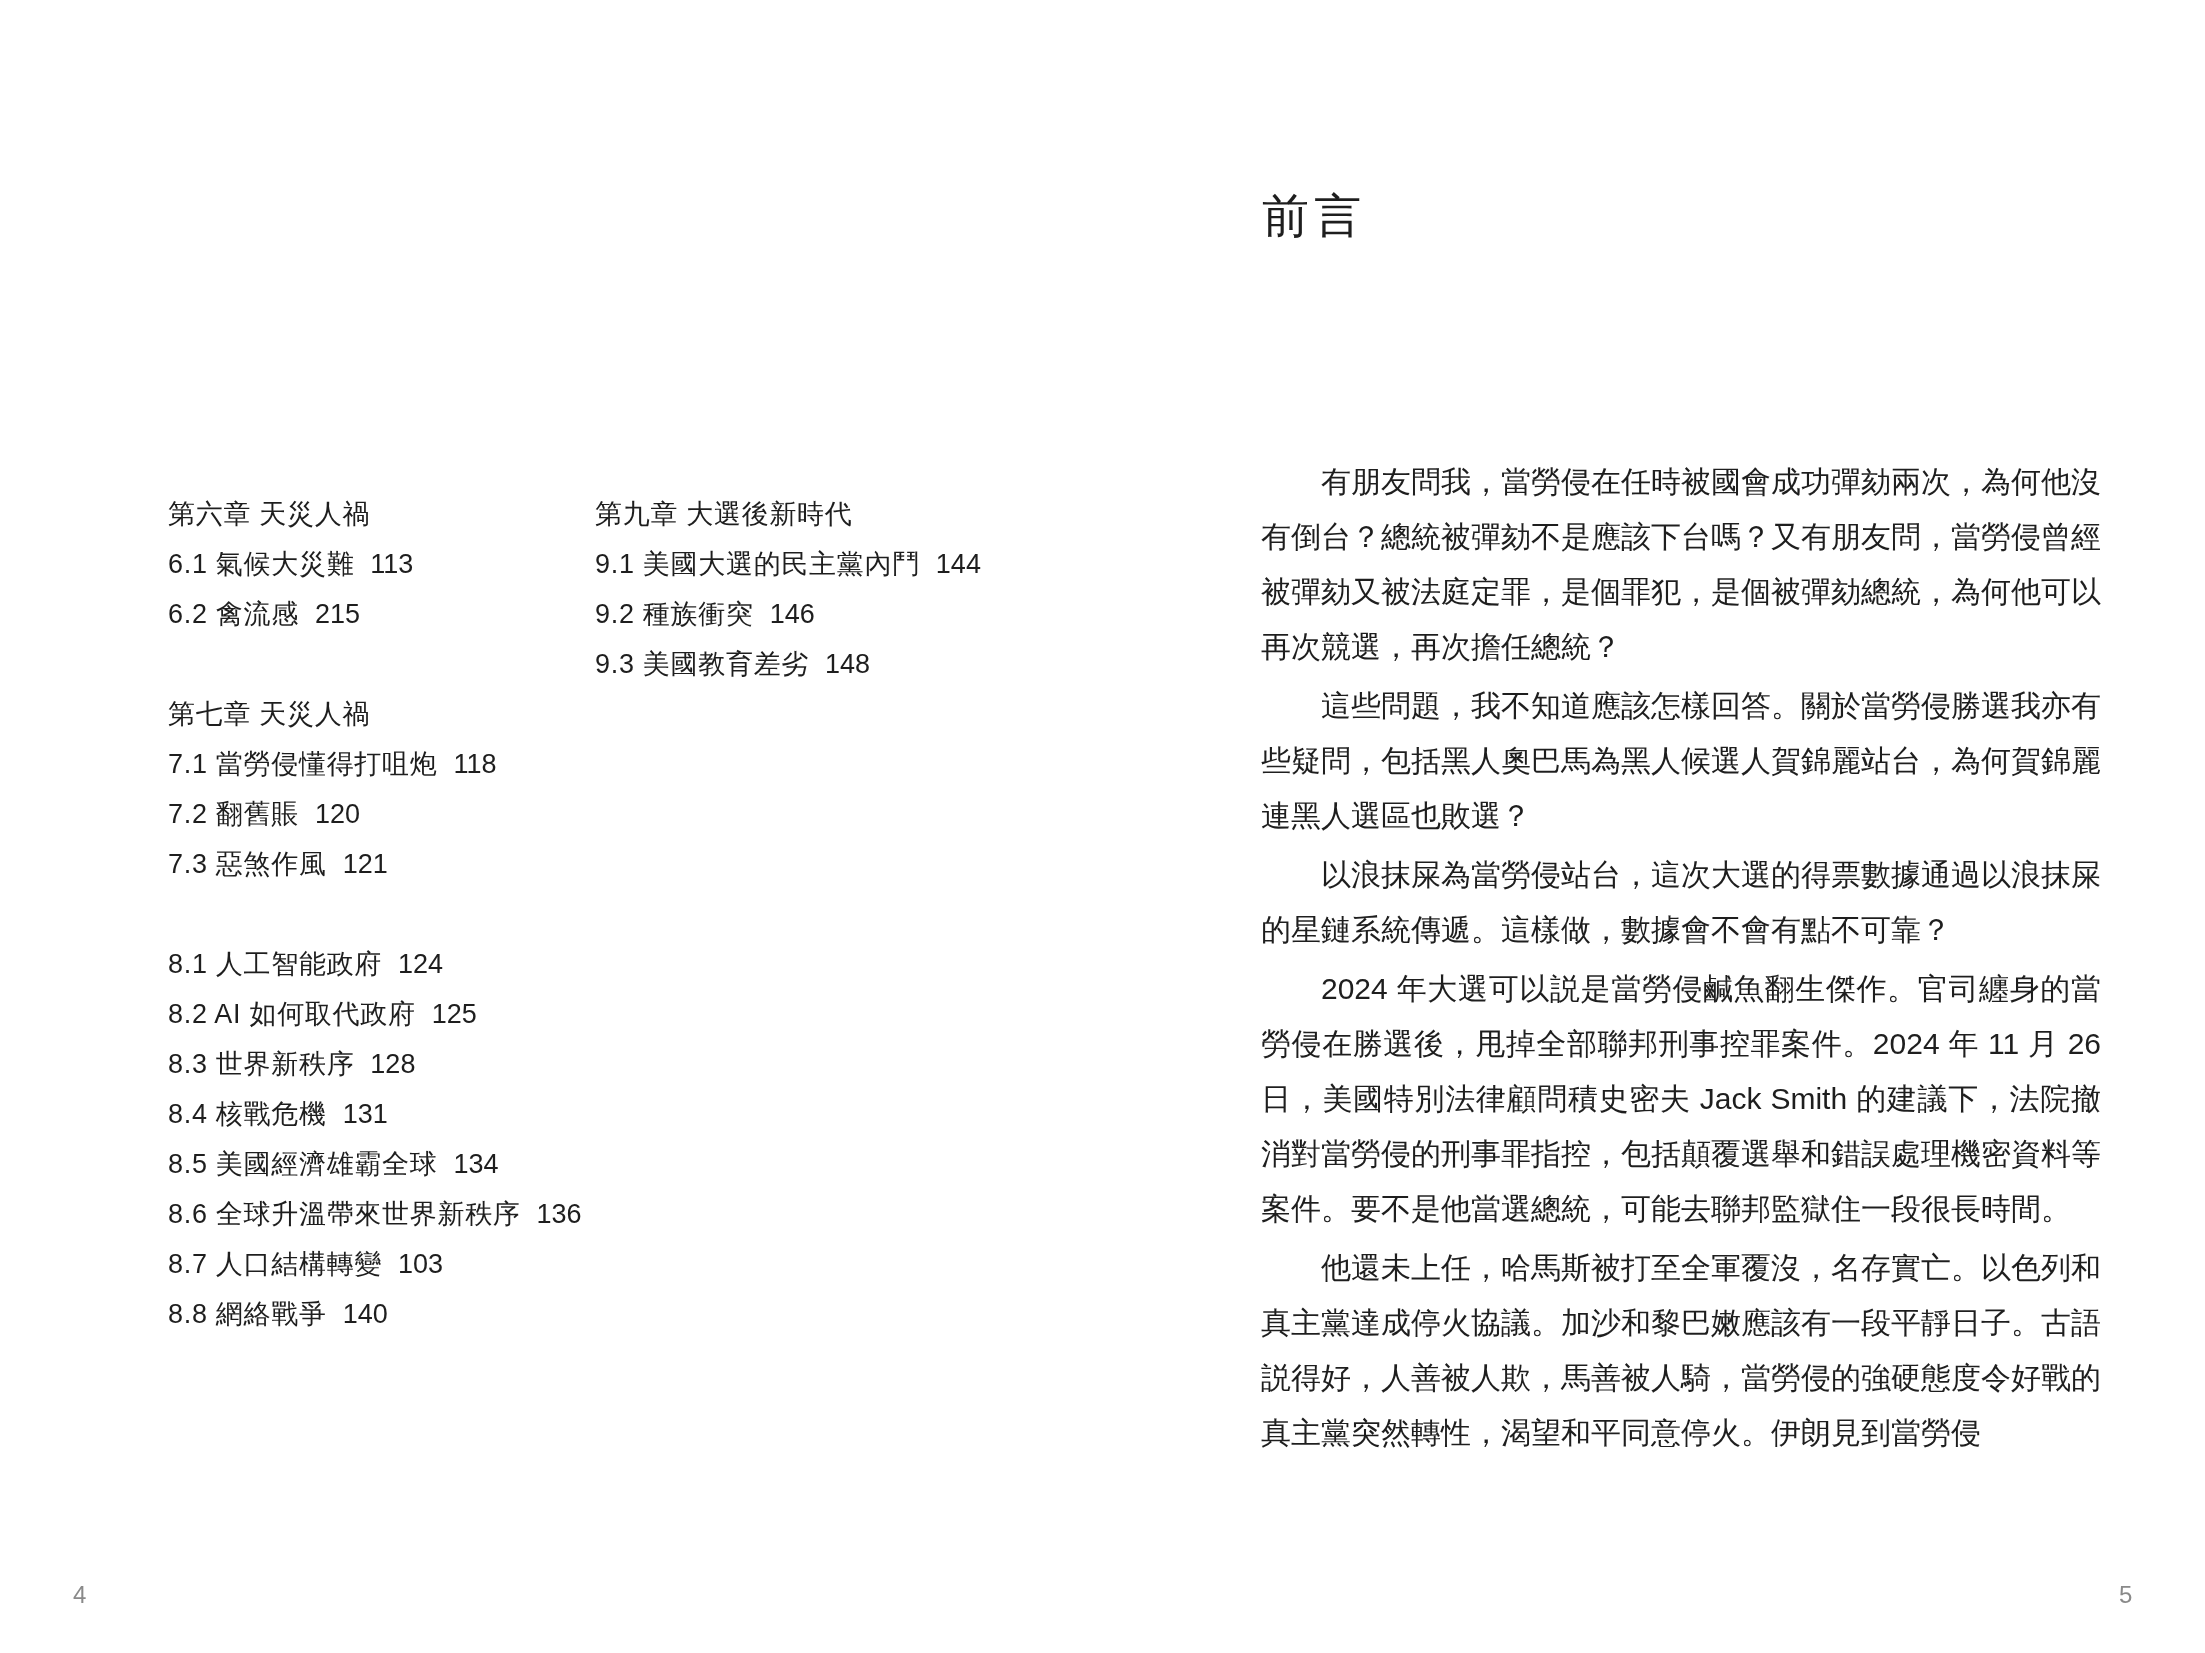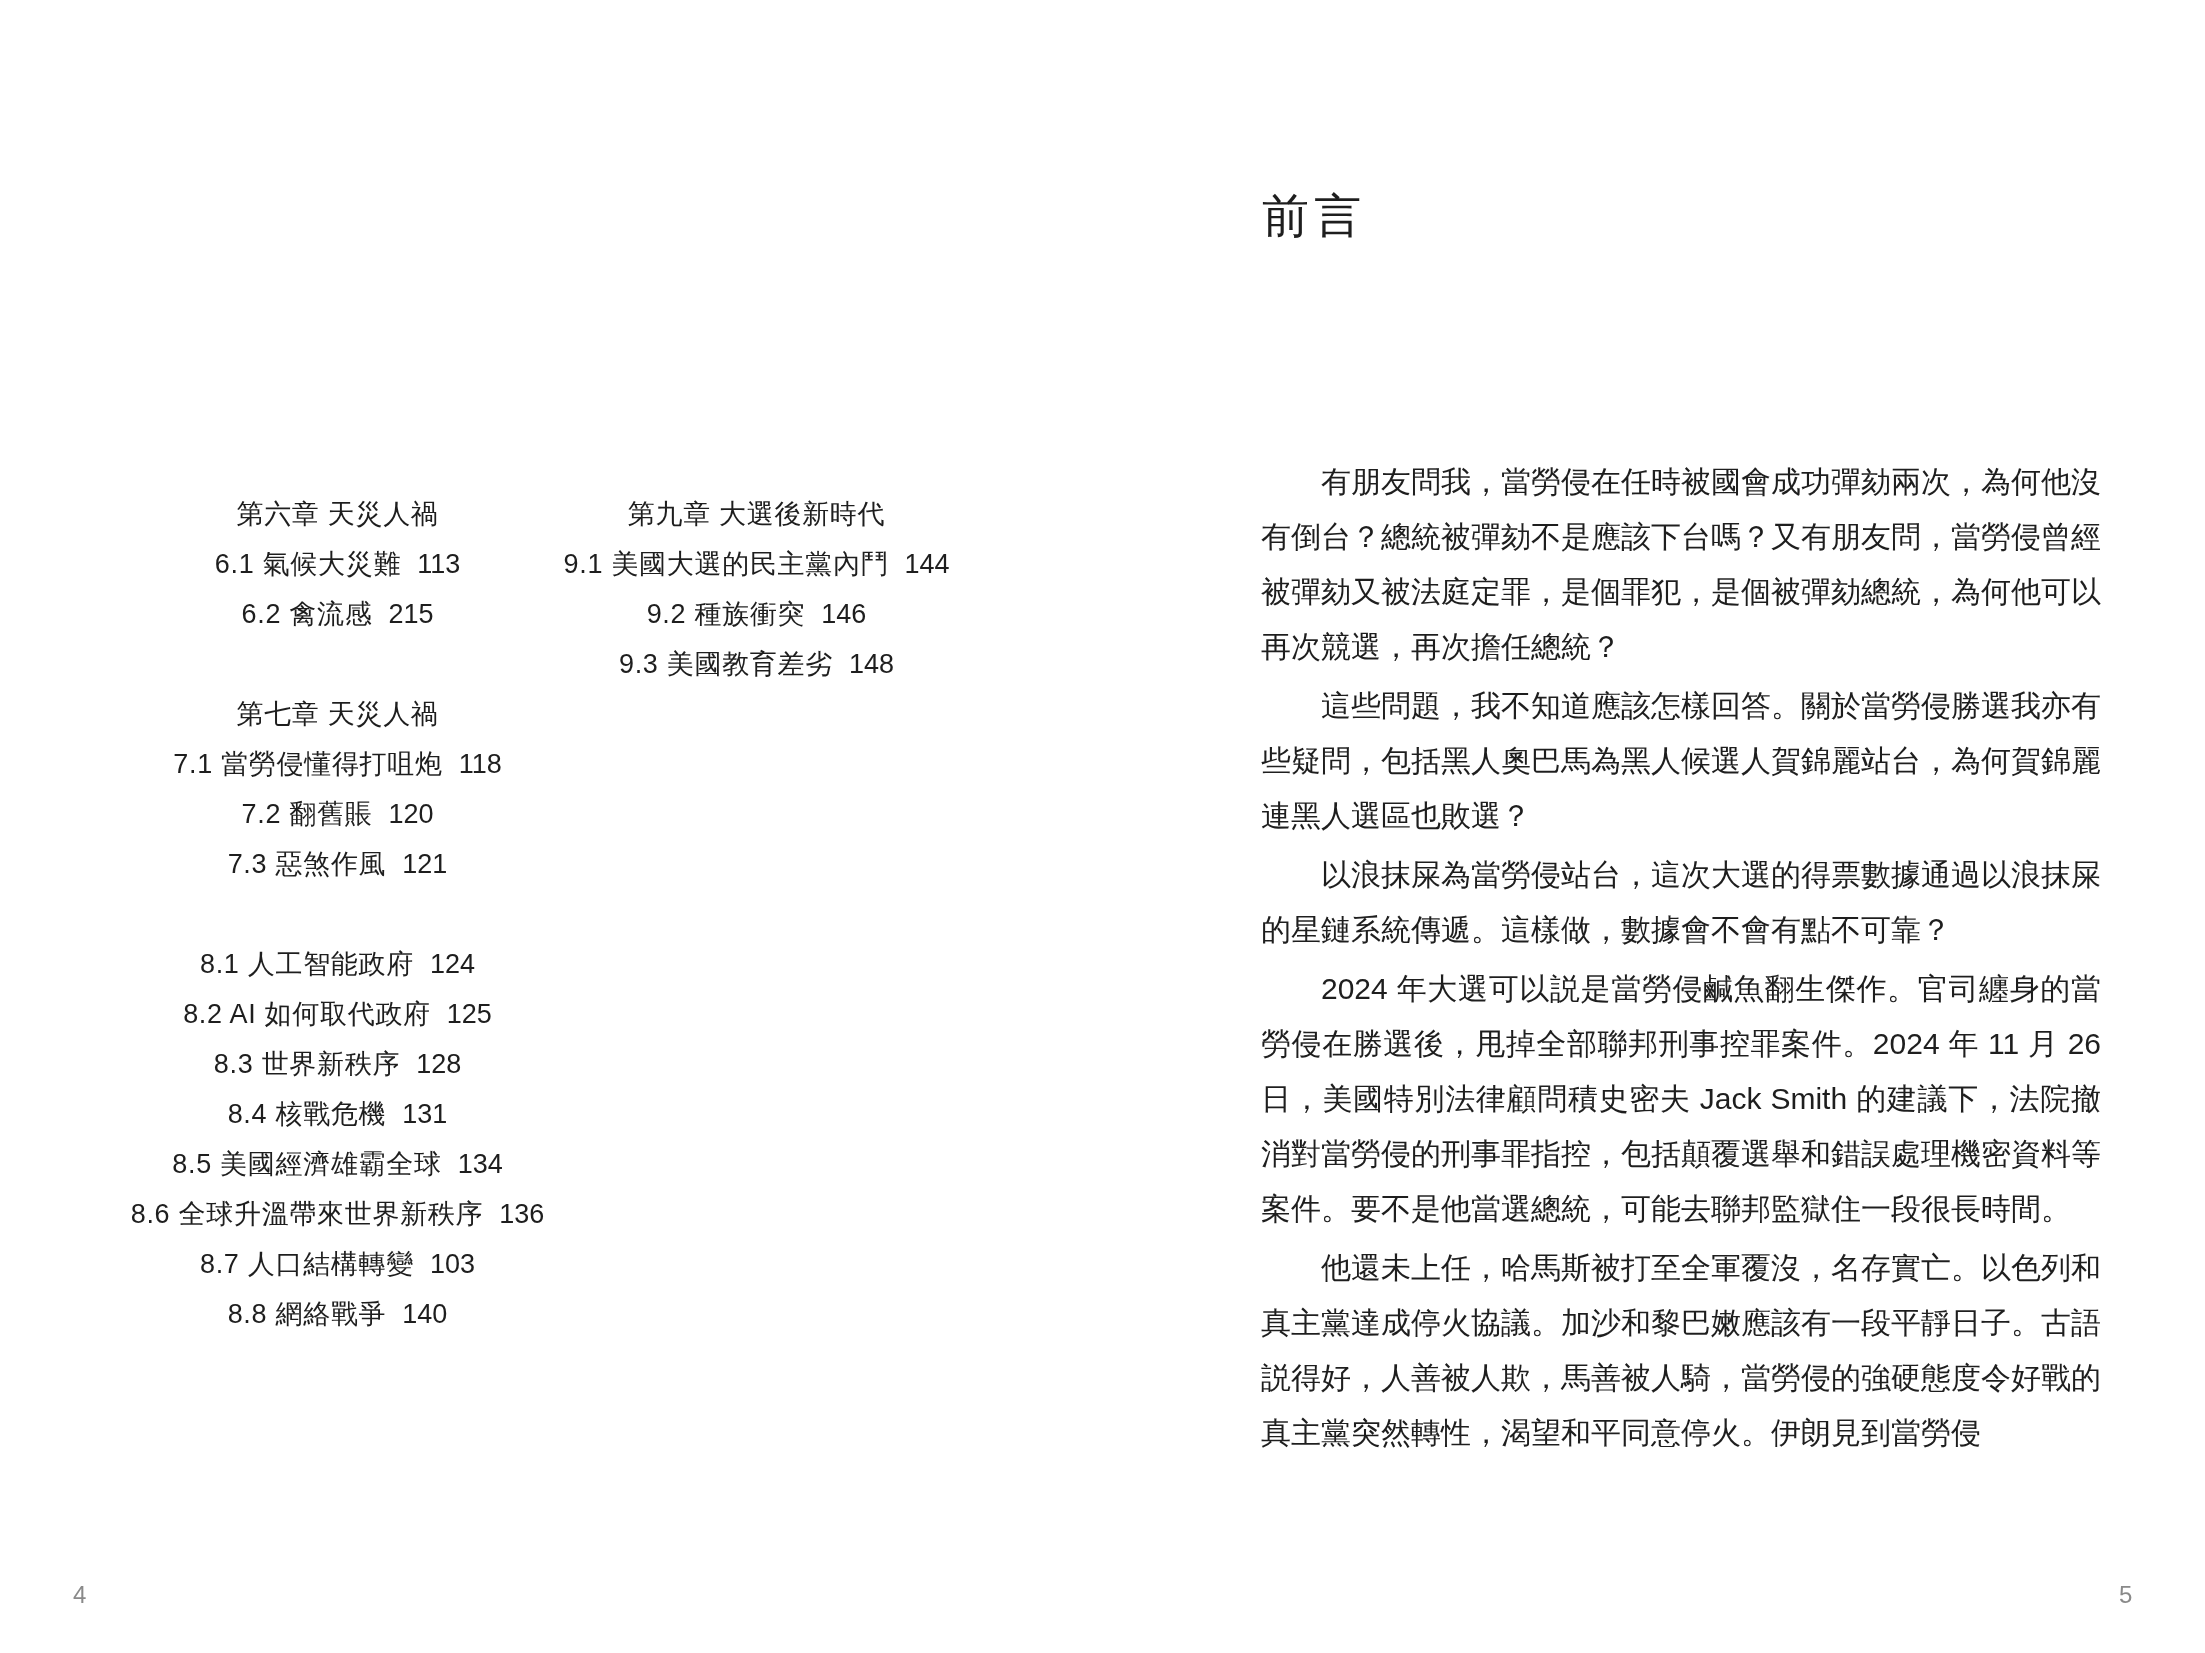--- a/index.html
+++ b/index.html
@@ -27,26 +27,27 @@
   
   .toc-col {
     position: absolute;
     top: 473px;
   }
   .toc-col-1 { left: 141px; width: 393px; }
   .toc-col-2 { left: 568px; width: 377px; }
   .toc-row {
     display: flex;
     align-items: center;
-    justify-content: center;
+    justify-content: flex-start;
     height: 50px;
     font-size: 27px;
     line-height: 50px;
     white-space: nowrap;
     font-weight: 400;
+    margin-left: 27px;
   }
   .toc-row .toc-label { letter-spacing: 0.7px; }
   .toc-row .toc-page  { margin-left: 16px; }
   .toc-row.spacer { height: 50px; }
 
   
   .preface-title {
     position: absolute;
     left: 159px;           
     top: 172px;

